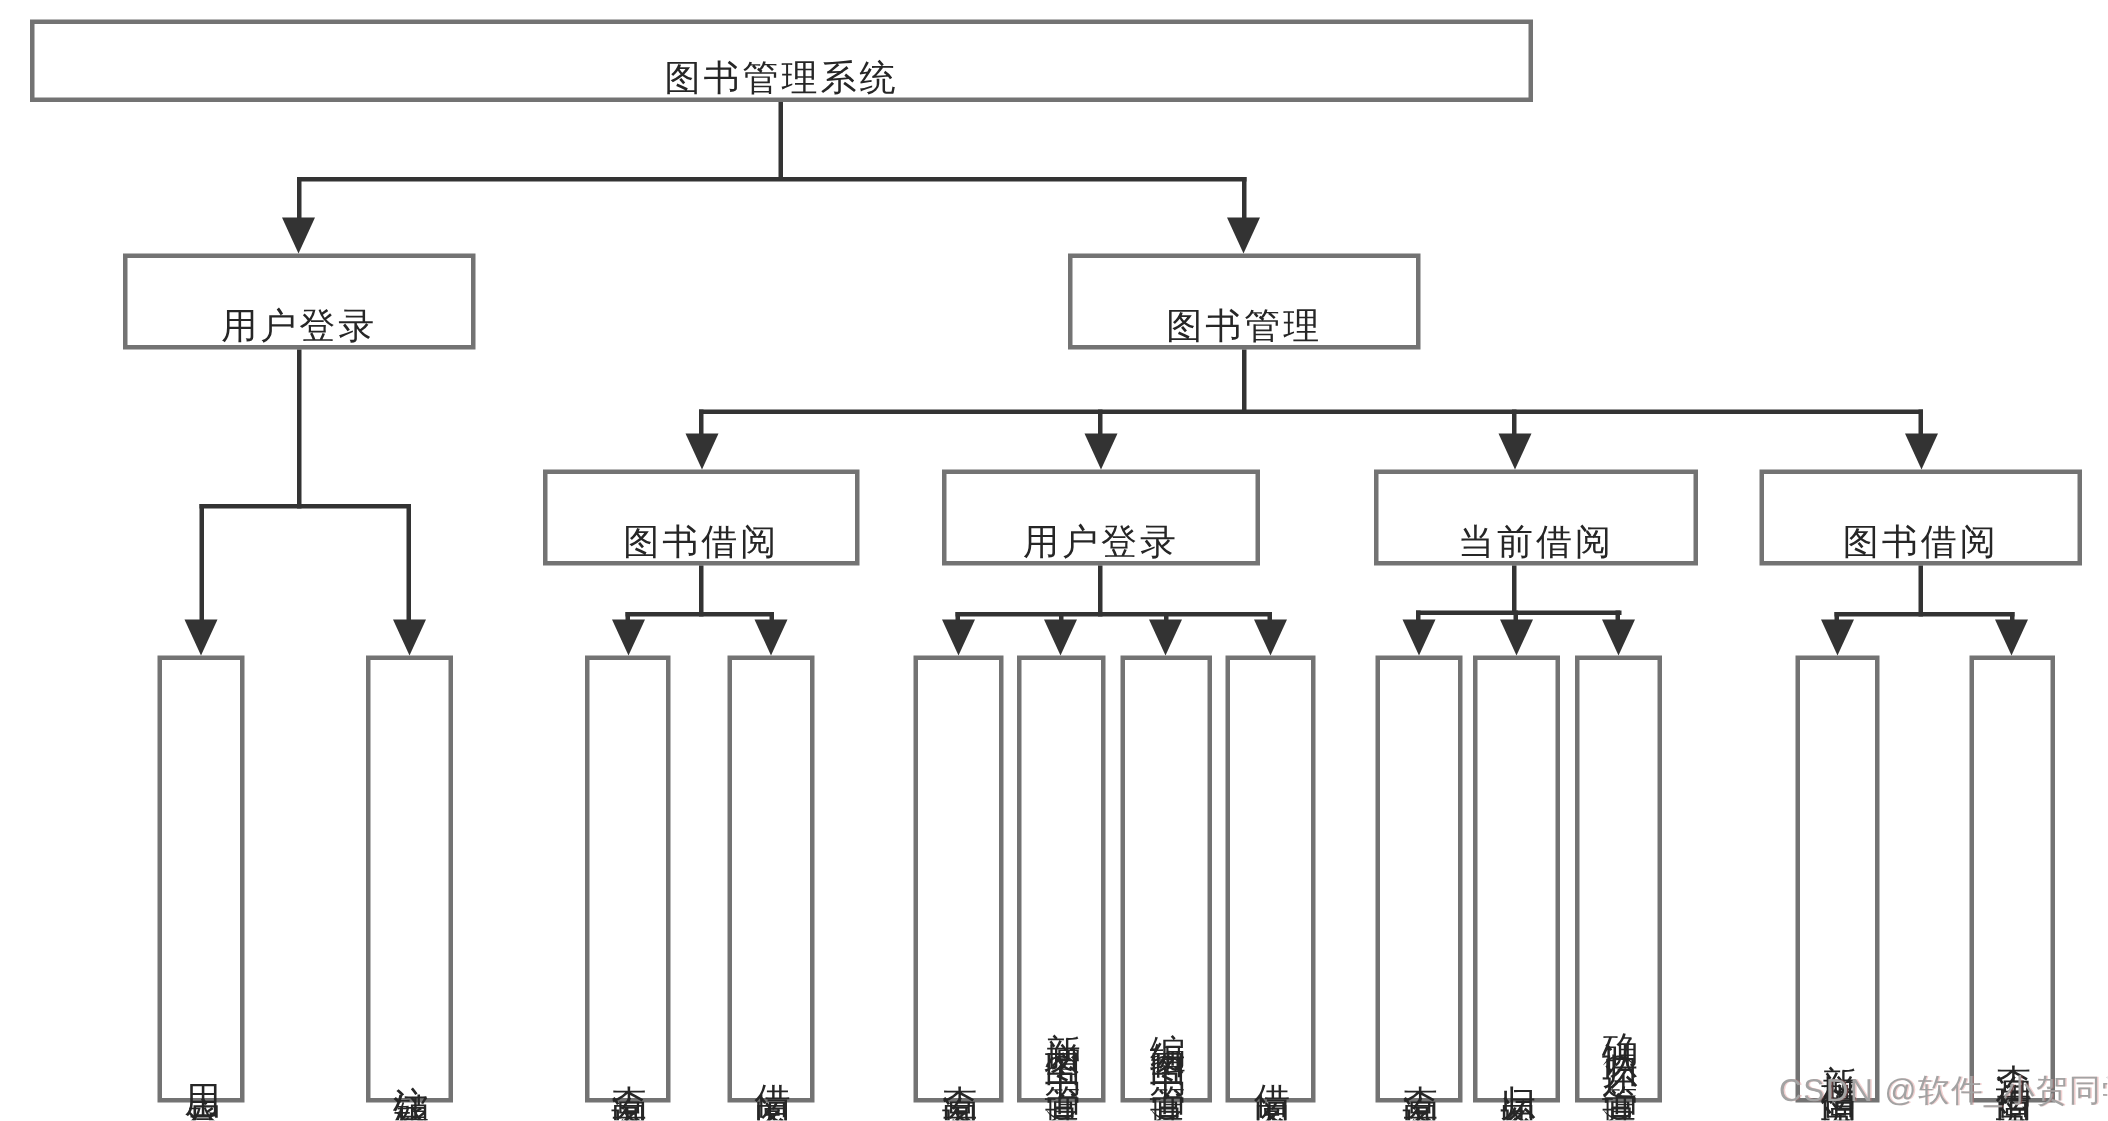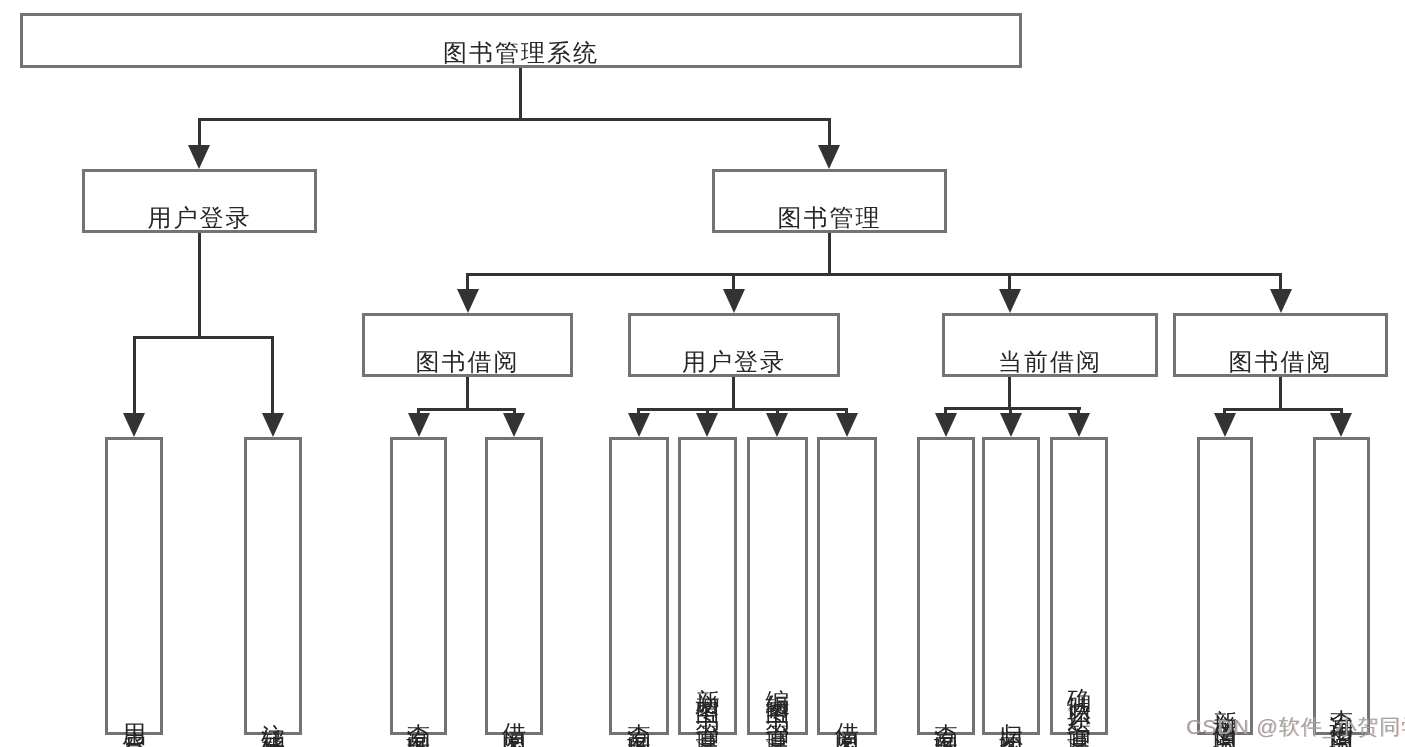--- a/index.html
+++ b/index.html
@@ -67,21 +67,21 @@
   <div class="node h" style="left:712px;top:169px;width:235px;height:64px">
     <span class="lbl">图书管理</span>
   </div>
 
   <div class="node h" style="left:362px;top:313px;width:211px;height:64px">
     <span class="lbl">图书借阅</span>
   </div>
   <div class="node h" style="left:628px;top:313px;width:212px;height:64px">
     <span class="lbl">用户登录</span>
   </div>
-  <div class="node h" style="left:942px;top:313px;width:216px;height:64px">
+  <div class="node h" style="left:916px;top:313px;width:216px;height:64px">
     <span class="lbl">当前借阅</span>
   </div>
   <div class="node h" style="left:1173px;top:313px;width:215px;height:64px">
     <span class="lbl">图书借阅</span>
   </div>
 
   <div class="node v" style="left:105px;top:437px;width:58px;height:298px">
     <span class="lbl">用户登录</span>
   </div>
   <div class="node v" style="left:244px;top:437px;width:58px;height:298px">

